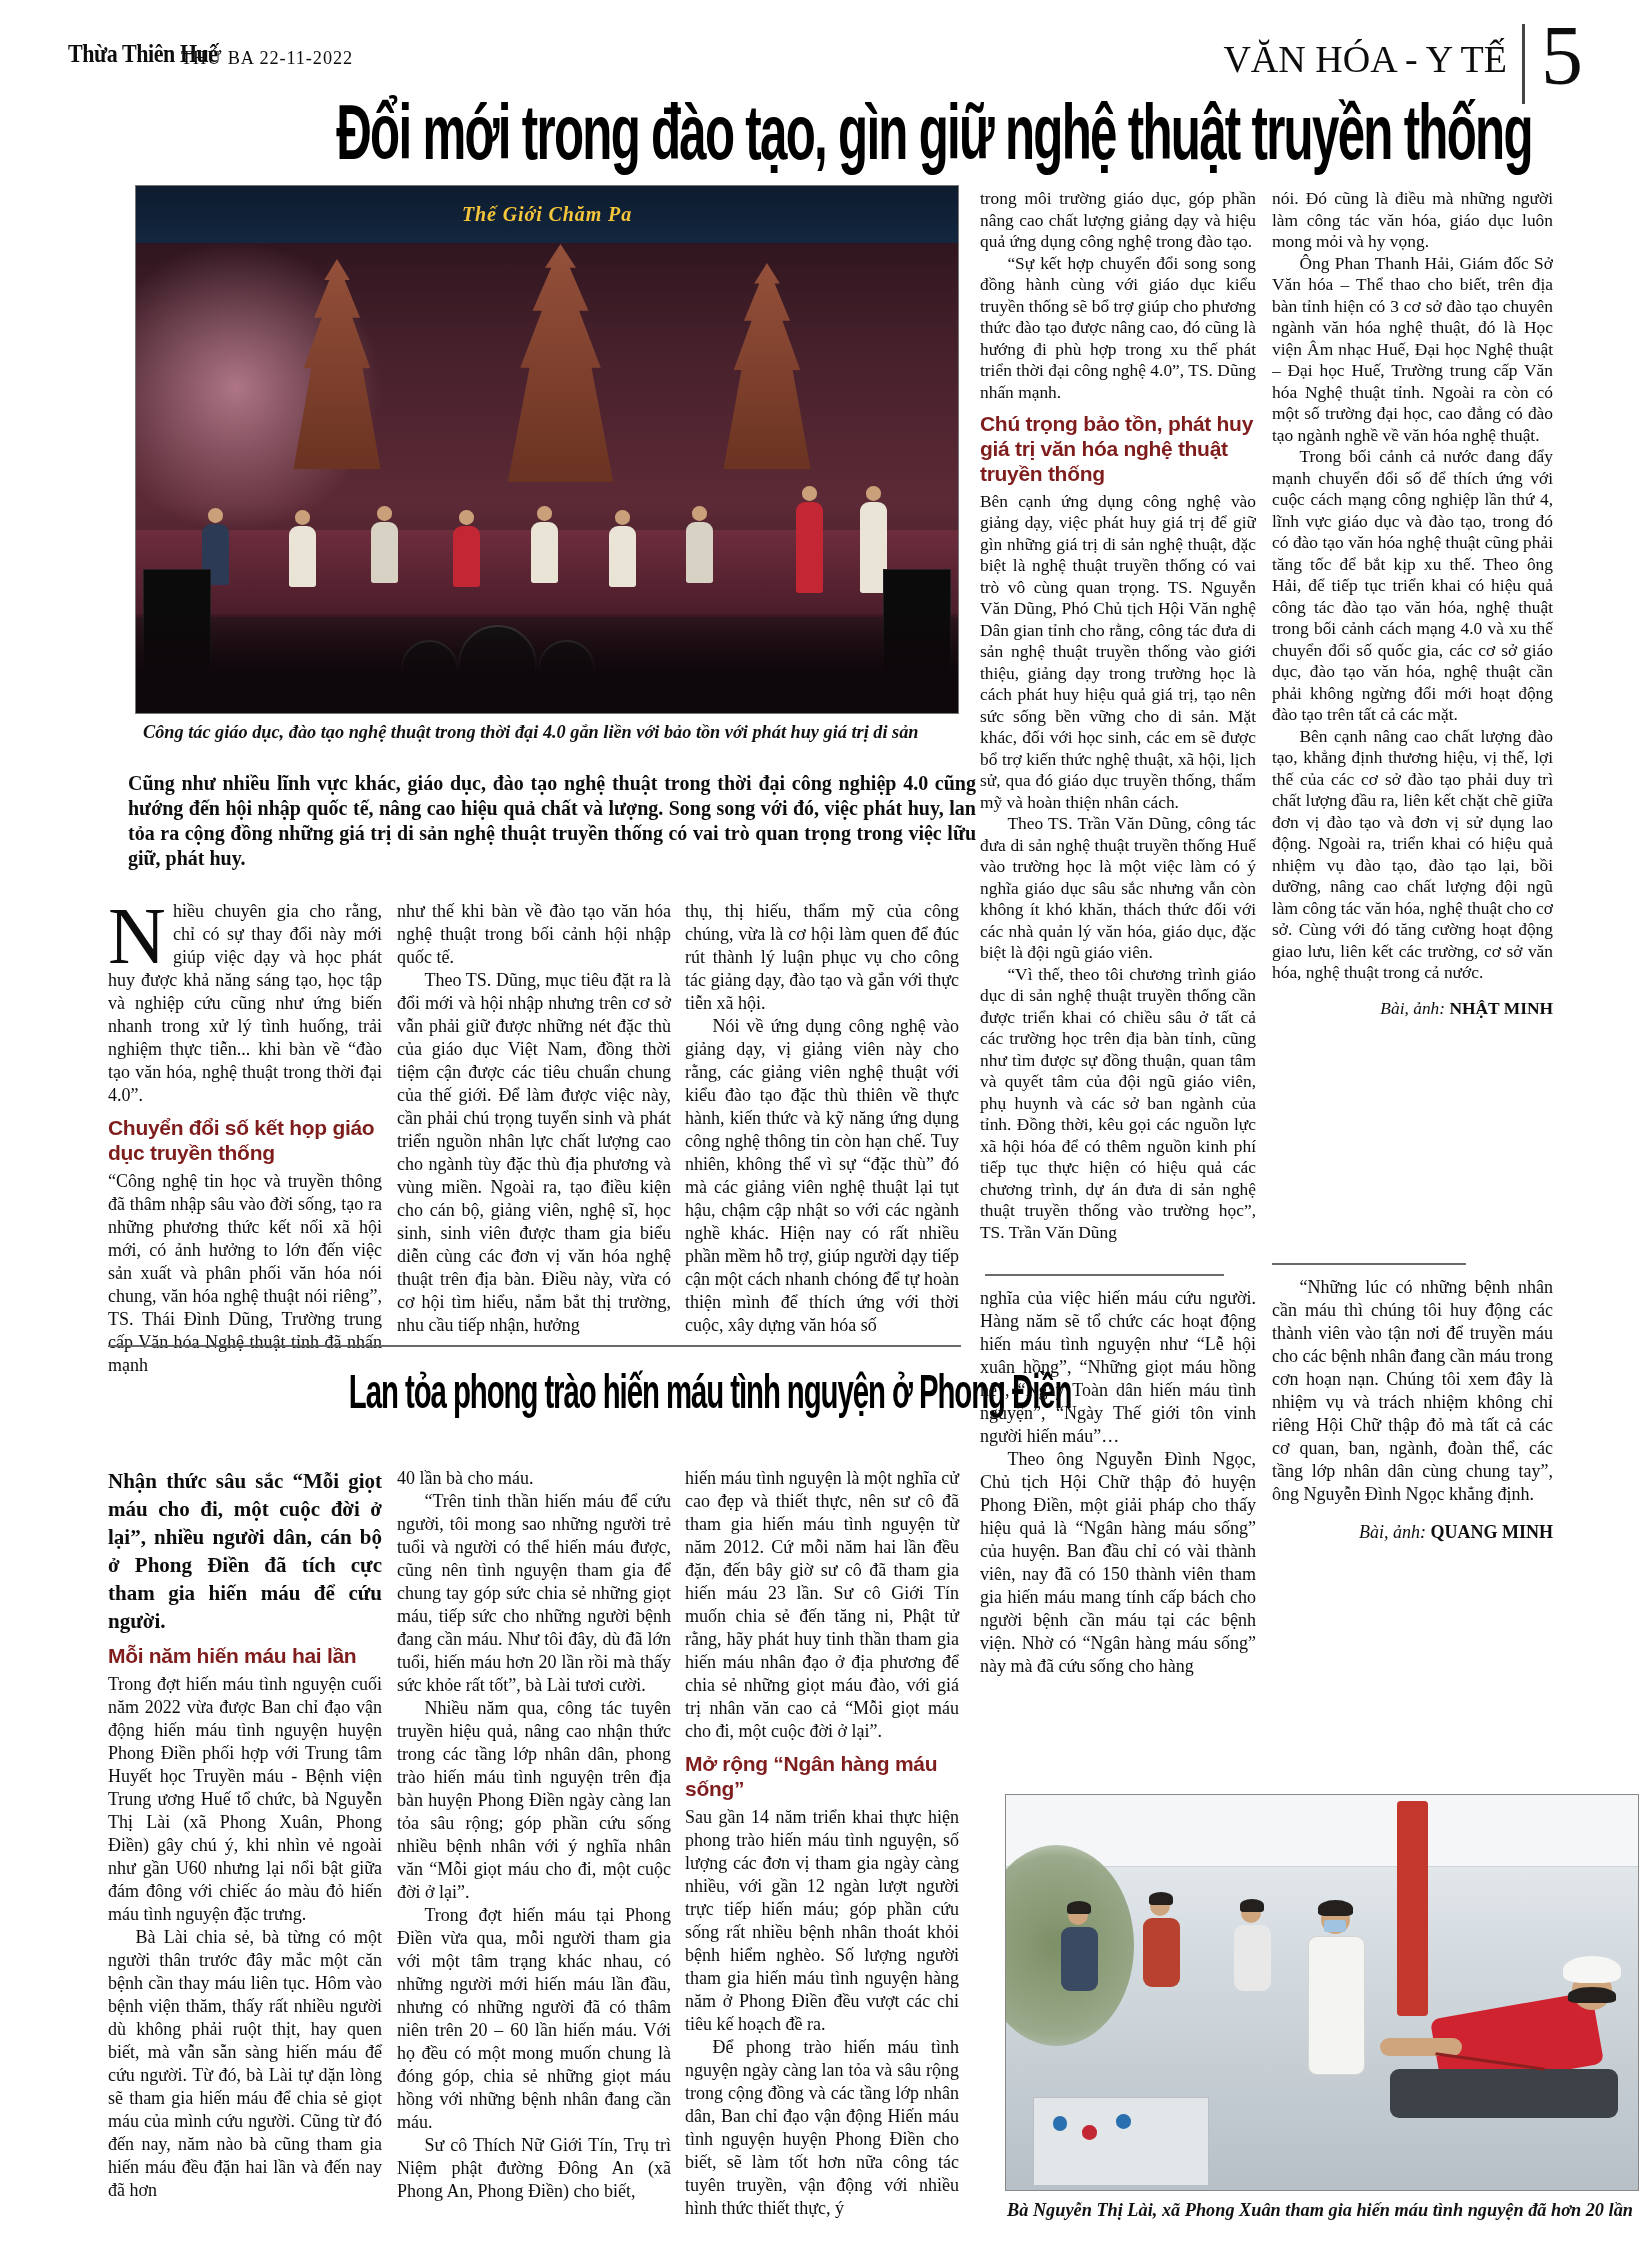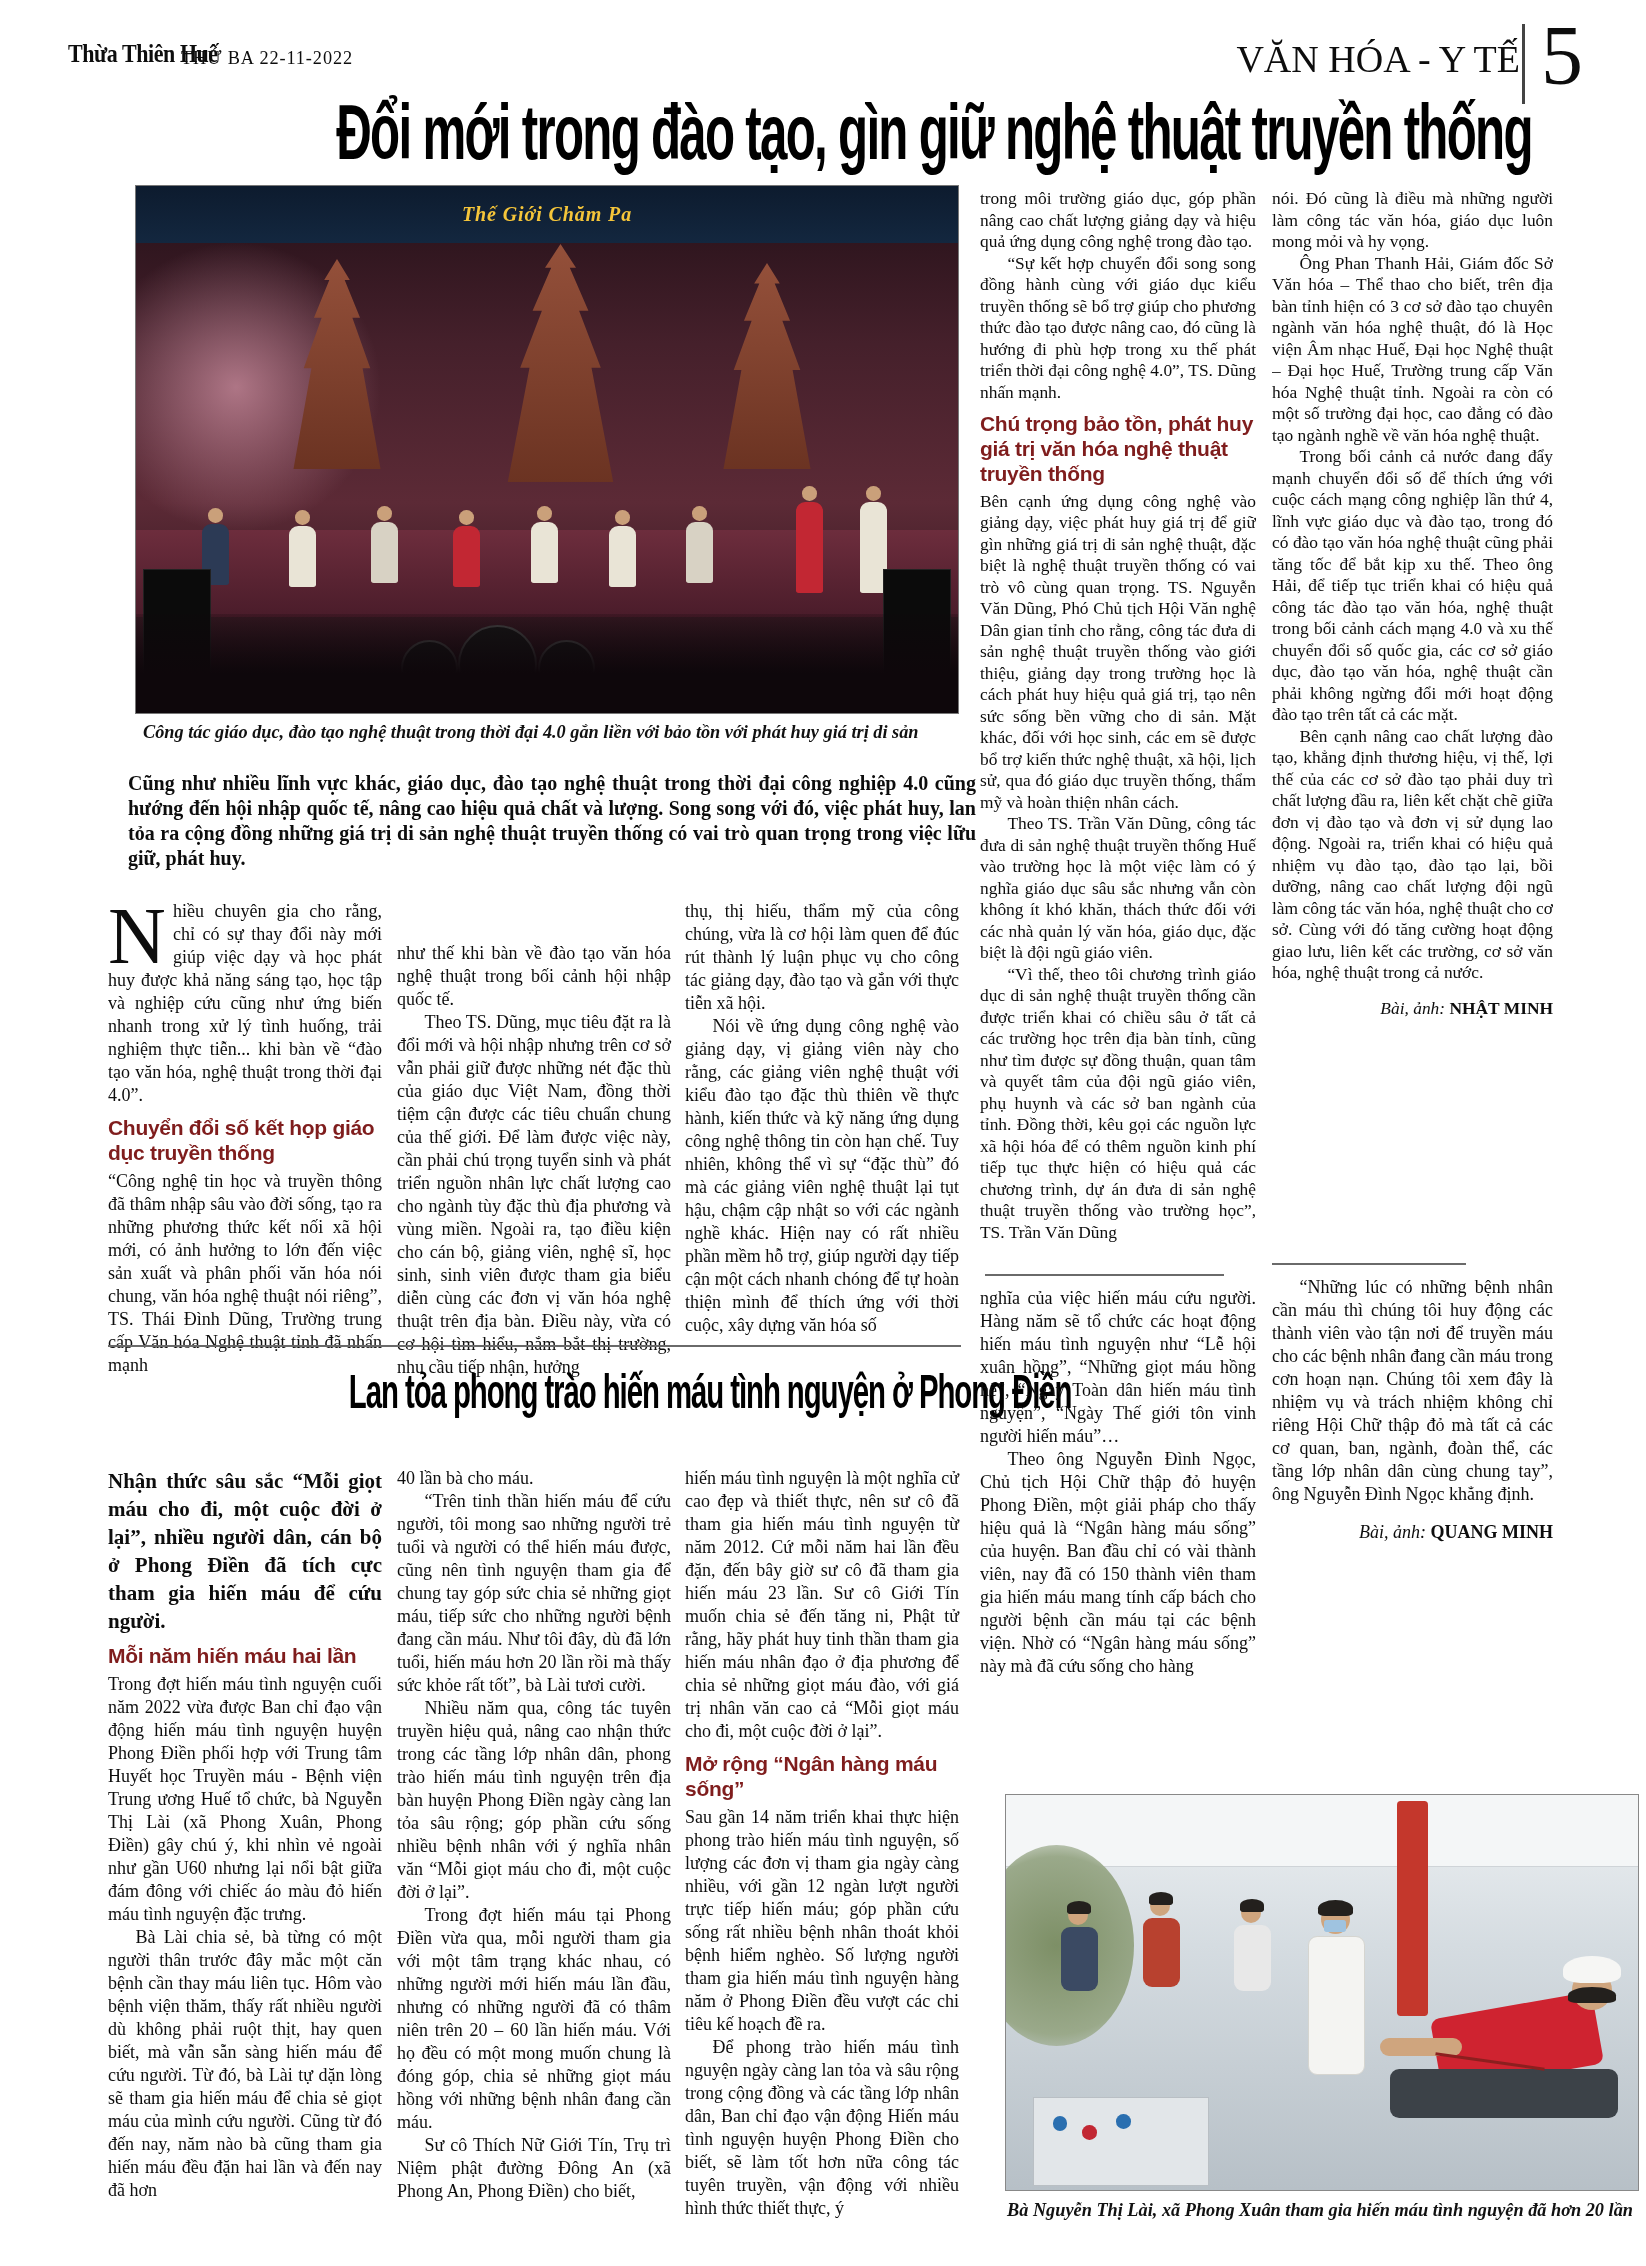--- a/index.html
+++ b/index.html
@@ -3,38 +3,38 @@
 <meta charset="utf-8">
 <style>
   html,body{margin:0;padding:0;}
   body{width:1647px;height:2267px;background:#ffffff;position:relative;overflow:hidden;
        font-family:"Liberation Serif",serif;color:#0d0d0d;}
   .abs{position:absolute;}
   
   #masthead{left:68px;top:40px;font:900 25px "Liberation Serif",serif;transform:scaleX(.88);
             transform-origin:left center;letter-spacing:-0.5px;}
   #pagedate{left:181px;top:48px;font:18.3px "Liberation Serif",serif;letter-spacing:0.9px;}
-  #section{right:127px;top:37px;font:38px "Liberation Serif",serif;letter-spacing:0;}
+  #section{right:140px;top:37px;font:38px "Liberation Serif",serif;letter-spacing:0;}
   #vline{left:1522px;top:24px;width:2.7px;height:80px;background:#444;}
   #pagenum{left:1541px;top:7.3px;font:400 84px "Liberation Serif",serif;}
   
   #h1wrap{left:0;top:88px;width:1647px;text-align:center;}
   #h1wrap .hl{display:inline-block;transform:scaleX(.64);transform-origin:center;
               font:900 77px "Liberation Sans",sans-serif;letter-spacing:-2.7px;white-space:nowrap;color:#000;}
   #h2wrap{left:108px;top:1363px;width:853px;text-align:center;}
   #h2wrap .hl{display:inline-block;transform:scaleX(.60);transform-origin:center;
               font:900 49px "Liberation Sans",sans-serif;letter-spacing:-1.8px;white-space:nowrap;color:#000;}
   
   .bodycol{position:absolute;font-family:"Liberation Serif",serif;font-size:18px;line-height:23px;
            text-align:justify;color:#0d0d0d;}
   .bodycol p{margin:0;text-indent:27.4px;}
   .bodycol p.flow{text-indent:0;}
   .cols45{font-size:17.4px;line-height:21.5px;}
   #a1c1{left:108px;top:900px;width:274px;}
-  #a1c2{left:397px;top:900px;width:274px;margin-top:42px;}
+  #a1c2{left:397px;top:900px;width:274px;}
   #a1c3{left:685px;top:900px;width:274px;}
   #a1c4{left:980px;top:188px;width:276px;height:1083px;overflow:hidden;}
   #a1c5{left:1272px;top:188px;width:281px;height:1071px;overflow:hidden;}
   #a2c1{left:108px;top:1467px;width:274px;}
   #a2c2{left:397px;top:1467px;width:274px;}
   #a2c3{left:685px;top:1467px;width:274px;}
   #a2c4{left:980px;top:1287px;width:276px;height:501px;overflow:hidden;}
   #a2c5{left:1272px;top:1276px;width:281px;}
   .subhead{font-family:"Liberation Sans",sans-serif;font-weight:900;color:#7f1d1d;
            font-size:21px;line-height:25px;text-indent:0 !important;text-align:left;

